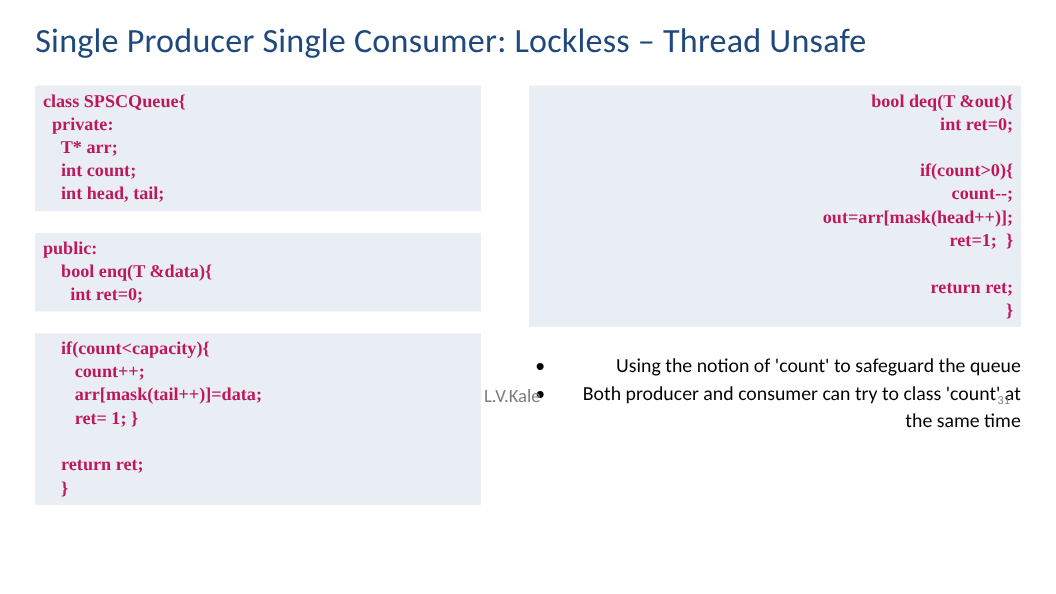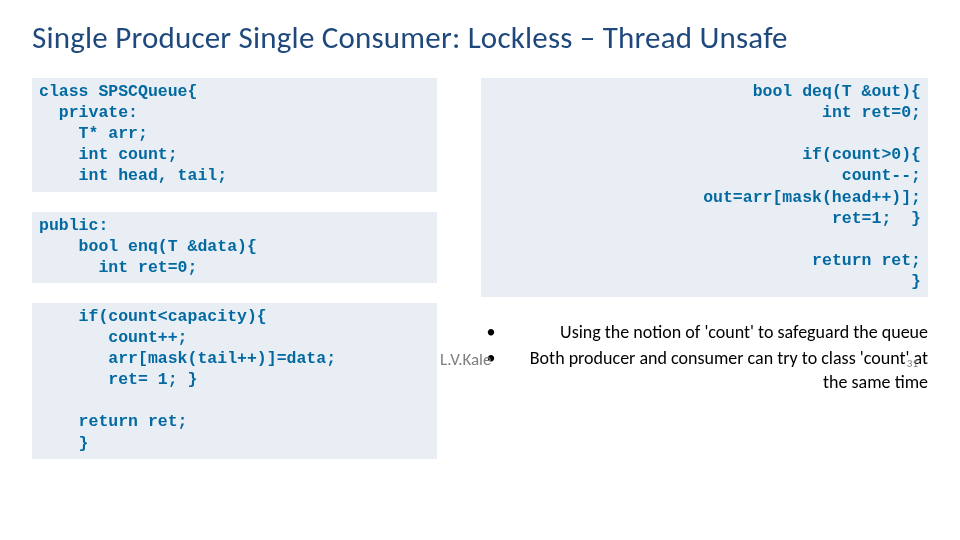--- a/index.html
+++ b/index.html
@@ -2,21 +2,21 @@
 <html><head>
 <meta charset="utf-8">
 <style>
   * { margin: 0; padding: 0; box-sizing: border-box; }
   html, body { width: 960px; height: 540px; background: #fff; font-family: Calibri, "Segoe UI", Arial, sans-serif; color: #000; }
   .slide { position: relative; width: 960px; height: 384px; padding: 18px 32px 0 32px; }
   .title { font-size: 31px; font-weight: 400; color: #1f497d; letter-spacing: 0.2px; margin-bottom: 22px; }
   .cols { display: flex; gap: 44px; }
   .col-left { width: 405px; display: flex; flex-direction: column; gap: 20px; }
   .col-right { width: 448px; display: flex; flex-direction: column; gap: 24px; text-align: right; }
-  .codebox { background: #e9eef4; border: 1px solid #e9eef4; padding: 2px 6px 4px 6px; font-family: Liberation Mono, monospace; font-size: 16.5px; font-weight: 700; line-height: 1.28; white-space: pre; color: #0369a1; }
+  .codebox { background: #e9eef4; border: 1px solid #e9eef4; padding: 2px 6px 4px 6px; font-family: Liberation Serif, serif; font-size: 16.5px; font-weight: 700; line-height: 1.28; white-space: pre; color: #be185d; }
   .bullets { font-size: 18px; line-height: 1.32; padding-left: 6px; }
   .bullets li { list-style: none; position: relative; padding-left: 18px; margin-bottom: 2px; }
   .bullets li::before { content: "•"; position: absolute; left: 0; top: 0; }
   .footer-left { position: absolute; left: 440px; bottom: 14px; font-size: 17px; color: #7f7f7f; }
   .footer-right { position: absolute; right: 42px; bottom: 14px; font-size: 11px; color: #7f7f7f; }
 </style>
 </head>
 <body>
 
 <div class="slide">

